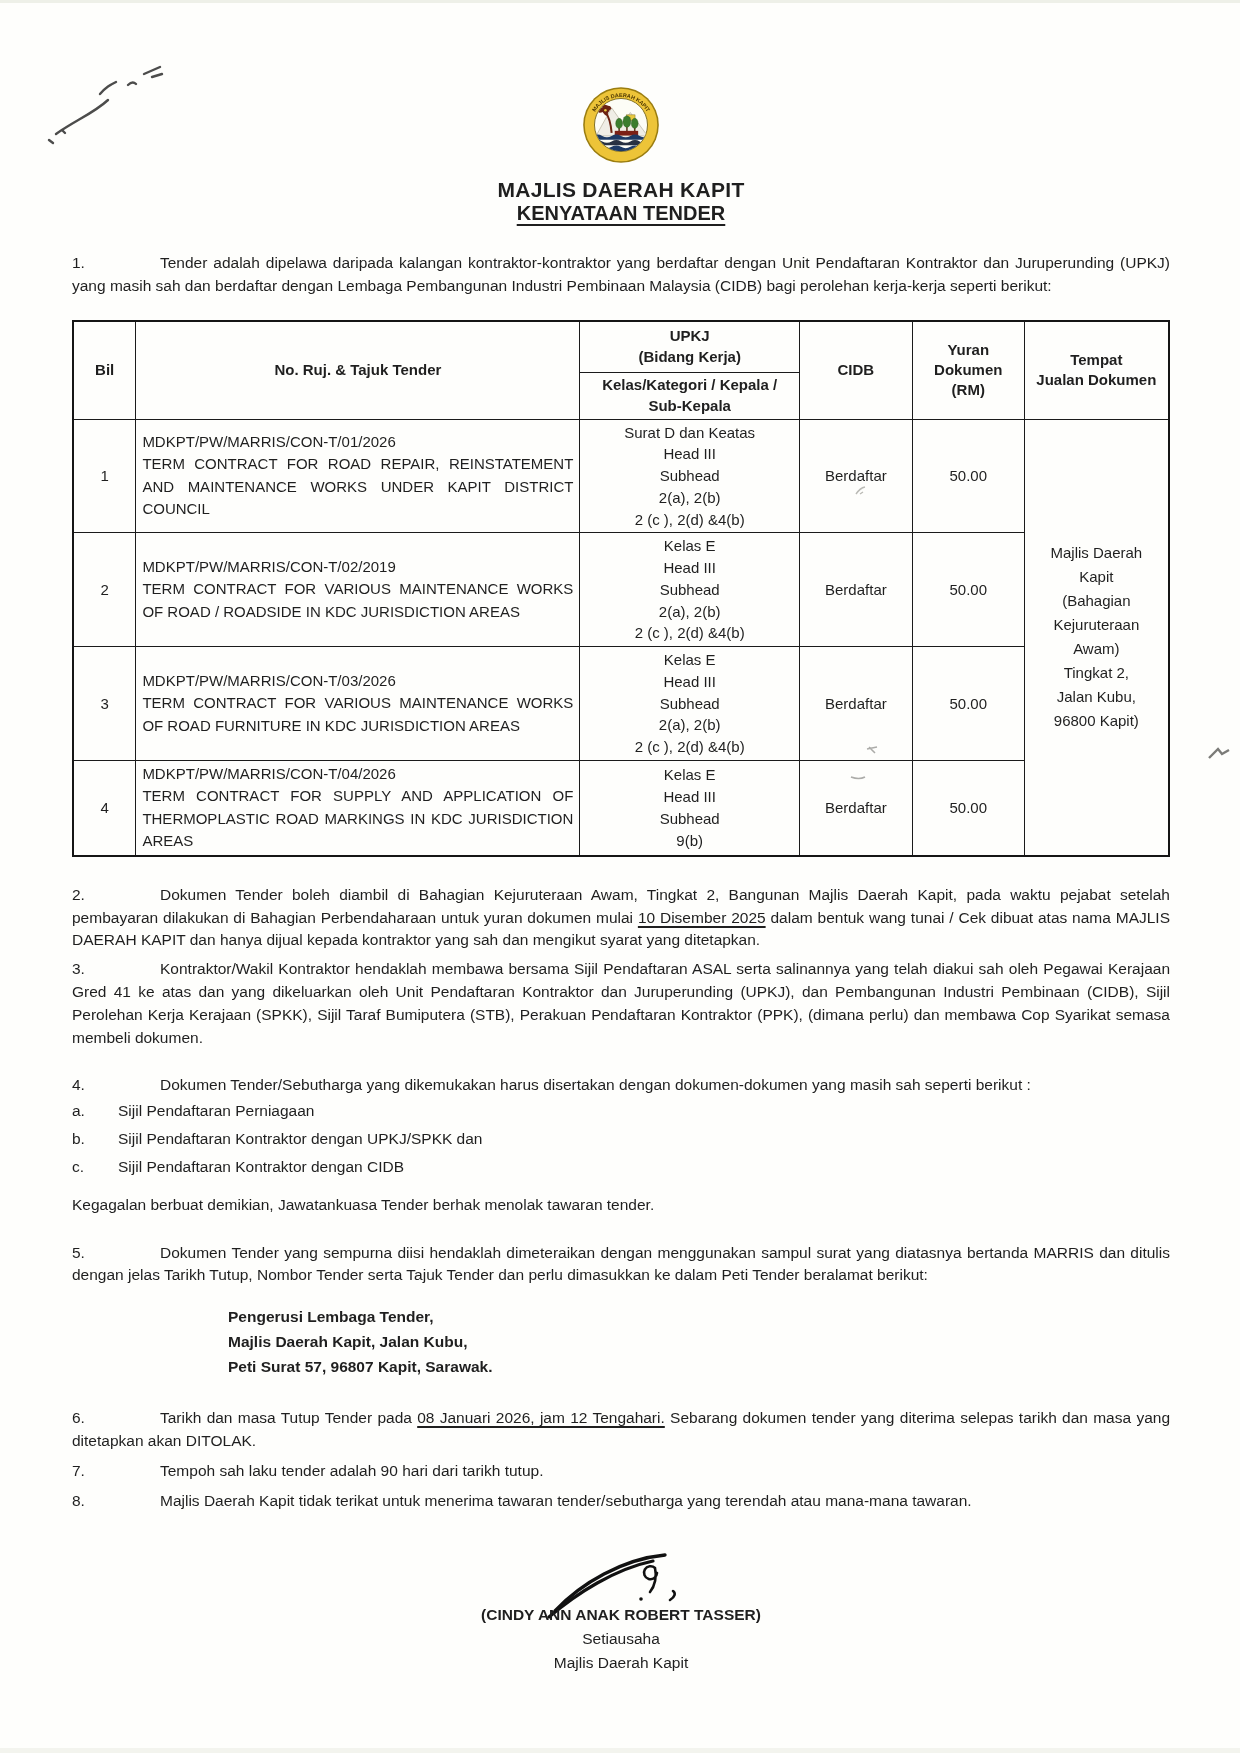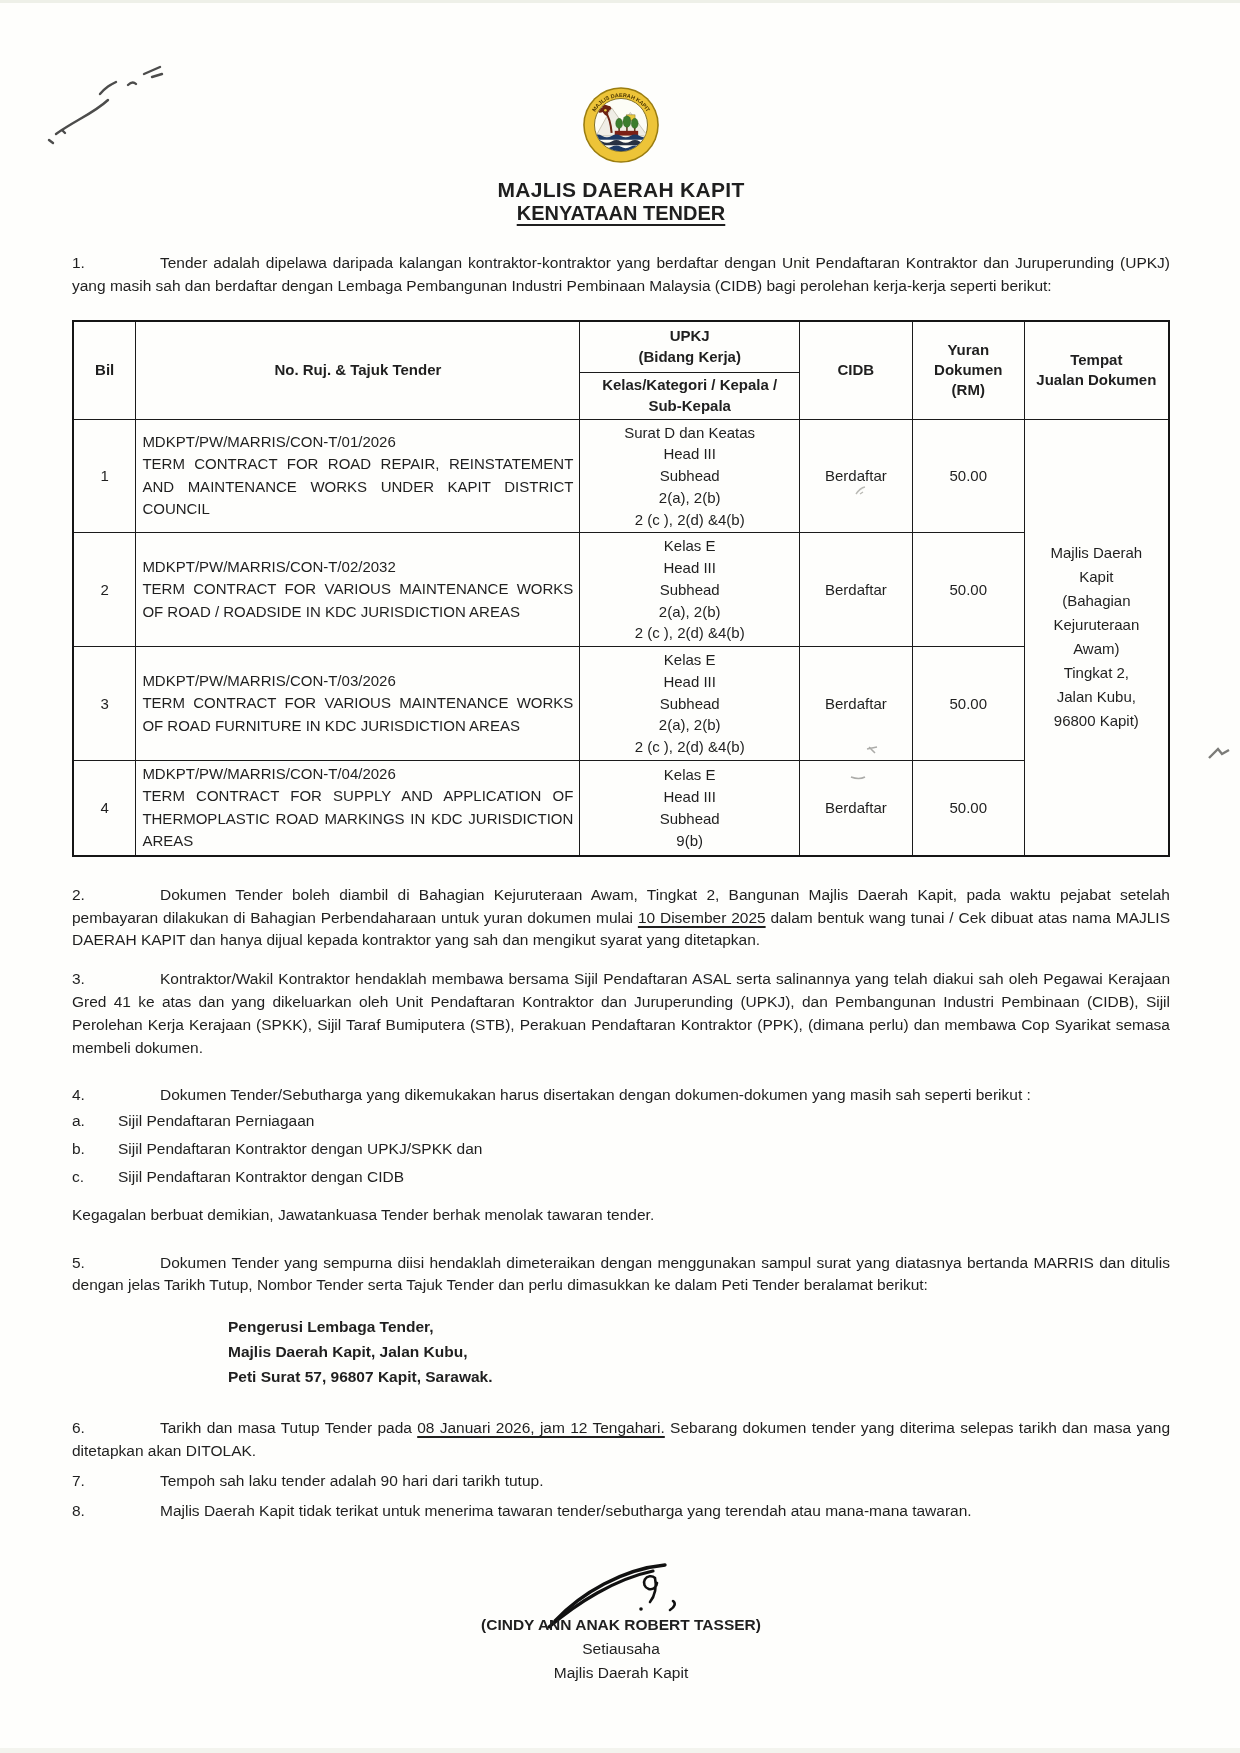--- a/index.html
+++ b/index.html
@@ -29,21 +29,21 @@
   td.ruj{text-align:left;padding:8px 10px 8px 13px;line-height:1.5;}
   td.ruj .ttl{text-align:justify;}
   td.upkj{line-height:1.45;}
   td.tempat{line-height:1.6;}
   tbody tr:nth-child(1){height:110px;}
   tbody tr:nth-child(2){height:106px;}
   tbody tr:nth-child(3){height:106px;}
   tbody tr:nth-child(4){height:90px;}
   
   .p2{margin-top:27px;}
-  .p3{margin-top:16px;}
+  .p3{margin-top:6px;}
   .p4{margin-top:25px;}
   .subitem{font-size:15.5px;line-height:1.8;}
   .slabel{display:inline-block;width:46px;}
   .p4foot{margin-top:13px;}
   .p5{margin-top:25px;}
   .address{font-size:15.5px;font-weight:700;line-height:1.62;margin:17px 0 0 156px;}
   .p6{margin-top:28px;}
   .p7{margin-top:7px;}
   .p8{margin-top:7px;}
   
@@ -194,21 +194,21 @@
             <div>Kejuruteraan</div>
             <div>Awam)</div>
             <div>Tingkat 2,</div>
             <div>Jalan Kubu,</div>
             <div>96800 Kapit)</div>
           </td>
         </tr>
         <tr>
           <td class="c">2</td>
           <td class="ruj">
-            <div class="ref">MDKPT/PW/MARRIS/CON-T/02/2032</div>
+            <div class="ref">MDKPT/PW/MARRIS/CON-T/02/2019</div>
             <div class="ttl">TERM CONTRACT FOR VARIOUS MAINTENANCE WORKS OF ROAD / ROADSIDE IN KDC JURISDICTION AREAS</div>
           </td>
           <td class="c upkj">
             <div>Kelas E</div>
             <div>Head III</div>
             <div>Subhead</div>
             <div>2(a), 2(b)</div>
             <div>2 (c ), 2(d) &amp;4(b)</div>
           </td>
           <td class="c">Berdaftar</td>

